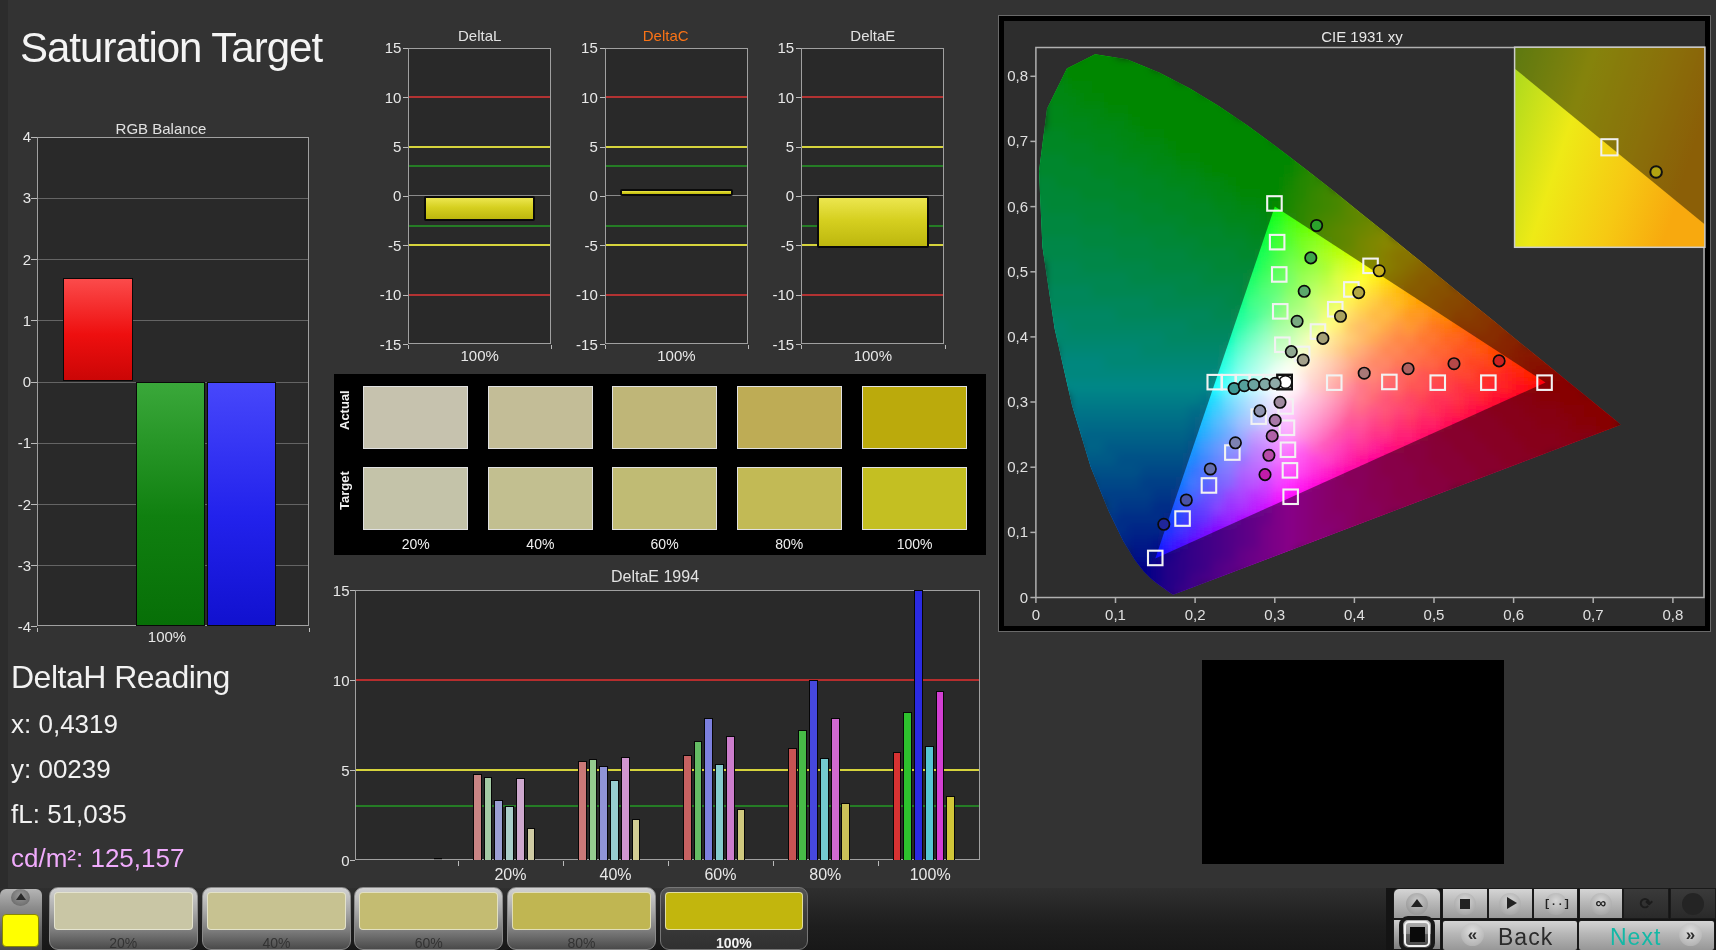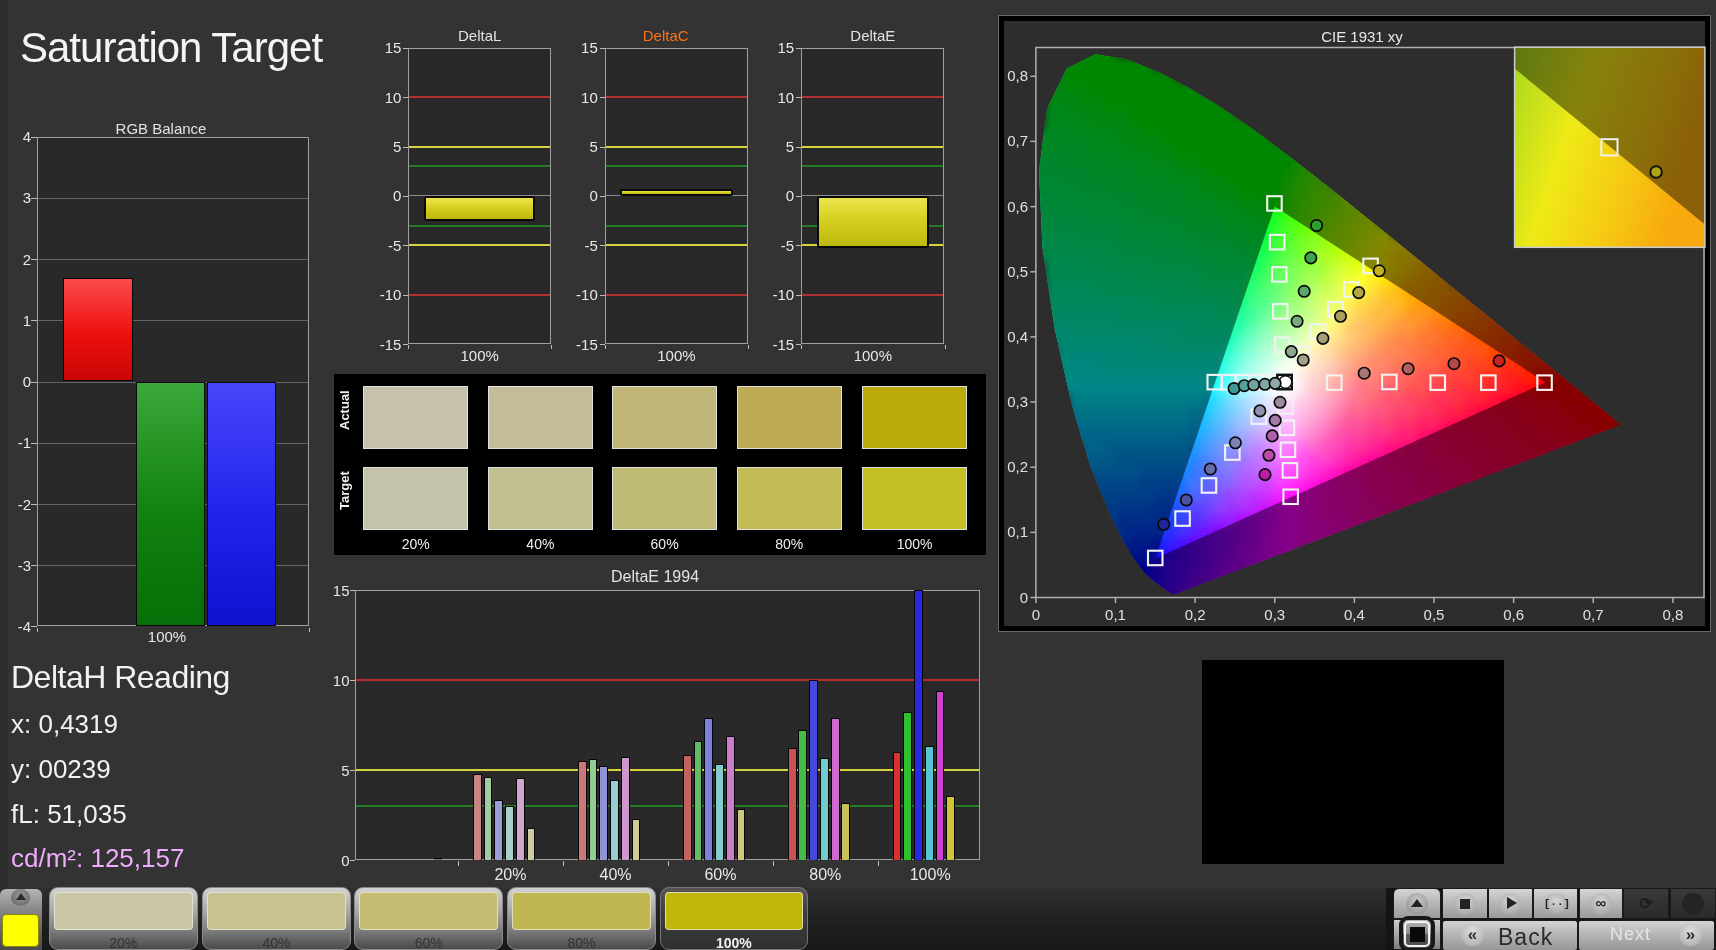--- a/index.html
+++ b/index.html
@@ -1686,14 +1686,14 @@
 <div class="a" style="left:1681.8px;top:892.5px;width:22px;height:22px;background:#242424;border-radius:50%"></div>
 <div class="a" style="left:1393.3px;top:919px;width:47.4px;height:31px;background:linear-gradient(180deg,#cfcfcf,#a8a8a8 45%,#7e7e7e);border:1px solid #1a1a1a"></div>
 <div class="a" style="left:1399.0px;top:916.0px;width:36px;height:36px;border:4px solid #181818;border-radius:9px;background:linear-gradient(180deg,#b5b5b5,#8e8e8e 48%,#606060 52%,#484848)"></div>
 <div class="a" style="left:1404.0px;top:921.0px;width:26px;height:26px;border:2px solid #f2f2f2;border-radius:5px"></div>
 <div class="a" style="left:1409.5px;top:926.5px;width:15px;height:15px;background:#0a0a0a"></div>
 <div class="a" style="left:1442px;top:919.5px;width:135.6px;height:31px;background:linear-gradient(180deg,#d4d4d4,#b6b6b6 45%,#979797);border:1px solid #1a1a1a;border-radius:3px"></div>
 <div class="a" style="left:1461px;top:923px;width:23px;height:23px;background:radial-gradient(circle at 50% 35%,#dedede,#a8a8a8);border-radius:50%"></div>
 <div class="a c" style="left:1461px;top:924.5px;width:23px;font-size:17px;color:#2d2d2d;font-weight:bold">«</div>
 <div class="a" style="left:1498px;top:923.5px;font-size:23px;letter-spacing:1px;color:#2b2b2b">Back</div>
 <div class="a" style="left:1578.4px;top:919.5px;width:136.2px;height:31px;background:linear-gradient(180deg,#d4d4d4,#b6b6b6 45%,#979797);border:1px solid #1a1a1a;border-radius:3px"></div>
-<div class="a" style="left:1610px;top:923.5px;font-size:18px;letter-spacing:1px;color:#e5e5e5">Next</div>
+<div class="a" style="left:1610px;top:923.5px;font-size:23px;letter-spacing:1px;color:#14b8a6">Next</div>
 <div class="a" style="left:1679px;top:923px;width:23px;height:23px;background:radial-gradient(circle at 50% 35%,#dedede,#a8a8a8);border-radius:50%"></div>
 <div class="a c" style="left:1679px;top:924.5px;width:23px;font-size:17px;color:#2d2d2d;font-weight:bold">»</div>
 </body></html>

